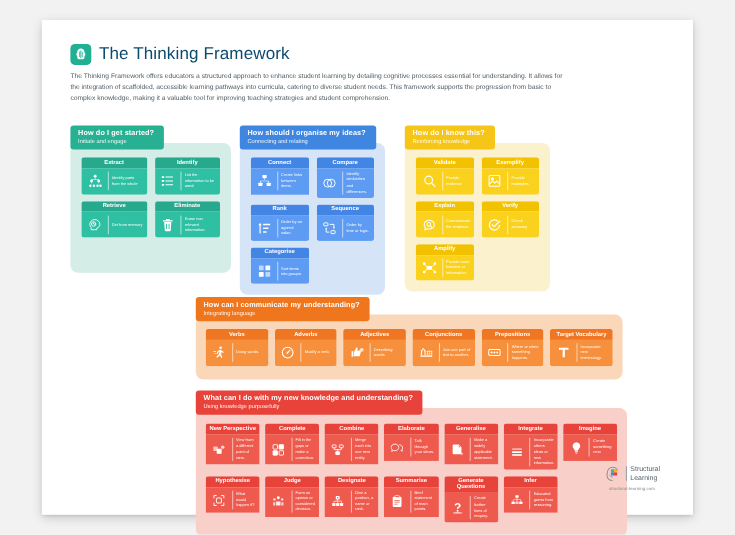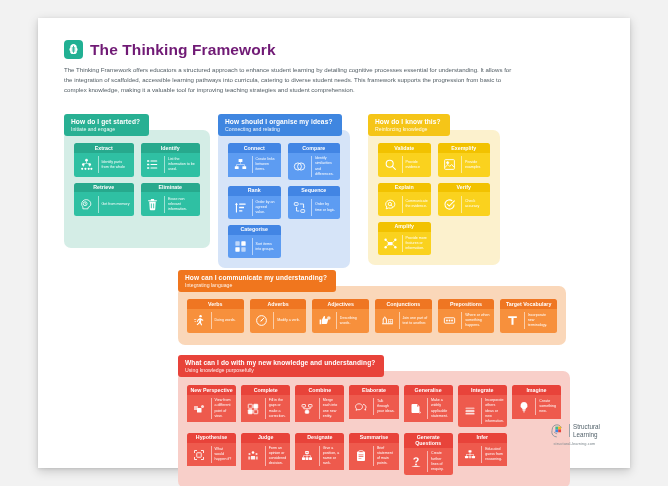--- a/index.html
+++ b/index.html
@@ -24,21 +24,21 @@
   .inner { position: relative; width:100%; height:100%; padding: 22px 26px; }
 
   
   .title-row { display:flex; align-items:center; gap:7px; margin-left: 0px;}
   .title-icon {
     width: 19px; height: 19px; border-radius: 4px;
     background: #21b093; display:flex; align-items:center; justify-content:center;
     flex: 0 0 auto;
   }
   .title-icon svg { display:block; }
-  .title-text { font-size: 15.5px; color: #701a75; font-weight: 700; letter-spacing: .1px;}
+  .title-text { font-size: 15.5px; color: #0c4a6e; font-weight: 400; letter-spacing: .1px;}
   .desc {
     margin-top: 6px;
     font-size: 6.1px; line-height: 1.62; color: #515c63;
     width: 455px;
   }
 
   
   .band-label {
     display:inline-block;
     border-radius: 3px;

